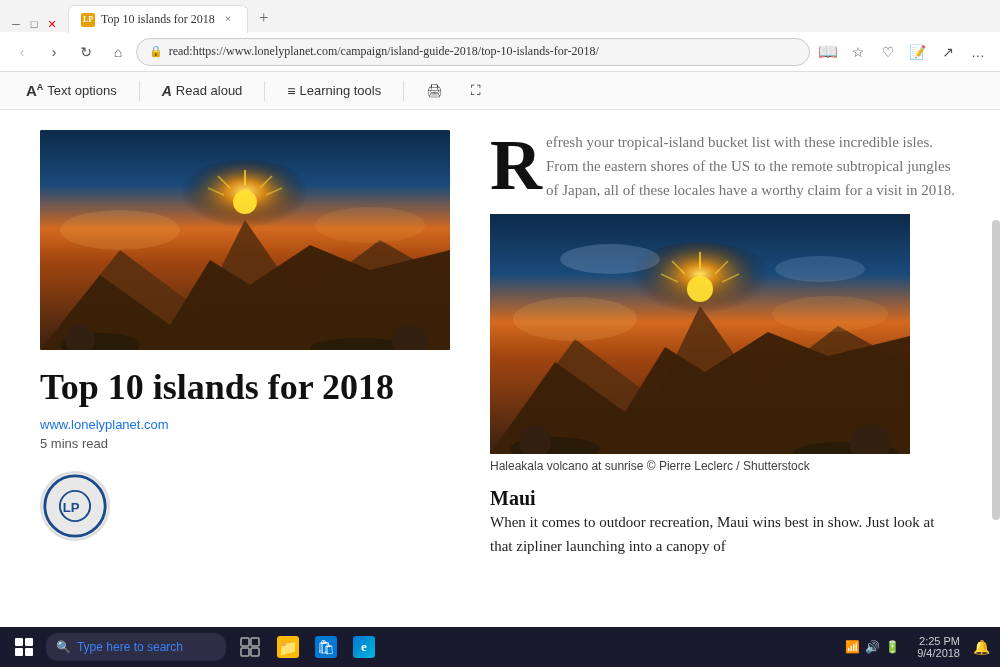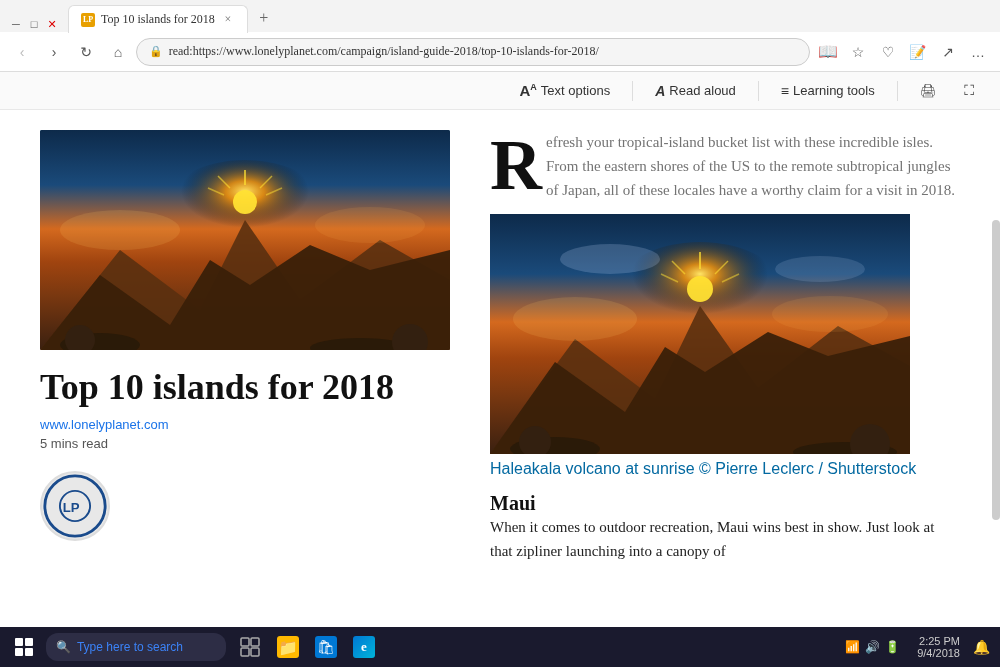--- a/index.html
+++ b/index.html
@@ -162,21 +162,21 @@
       justify-content: center;
       border-radius: 50%;
       font-size: 14px;
       color: #555;
     }
 
     
     .reader-toolbar {
       display: flex;
       align-items: center;
-      justify-content: flex-end;
+      justify-content: flex-start;
       height: 38px;
       background: #fafafa;
       border-bottom: 1px solid #e8e8e8;
       padding: 0 16px;
       gap: 8px;
     }
 
     .reader-btn {
       display: flex;
       align-items: center;
@@ -337,22 +337,22 @@
       width: 420px;
       height: 240px;
       background:
         radial-gradient(ellipse at 50% 30%, #FFD700 0%, #FF8C00 20%, transparent 50%),
         linear-gradient(to bottom, #1a3a5c 0%, #2d6a8a 20%, #e8792a 45%, #c4611a 55%, #8B5a2B 70%, #6b4226 85%, #4a3020 100%);
       position: relative;
       overflow: hidden;
     }
 
     .image-caption {
-      font-size: 16px;
-      color: #0369a1;
+      font-size: 12px;
+      color: #404040;
       font-family: Arial, sans-serif;
       margin-top: 4px;
       line-height: 1.4;
     }
 
     .section-heading {
       font-size: 20px;
       font-weight: bold;
       color: #111;
       font-family: 'Georgia', serif;

